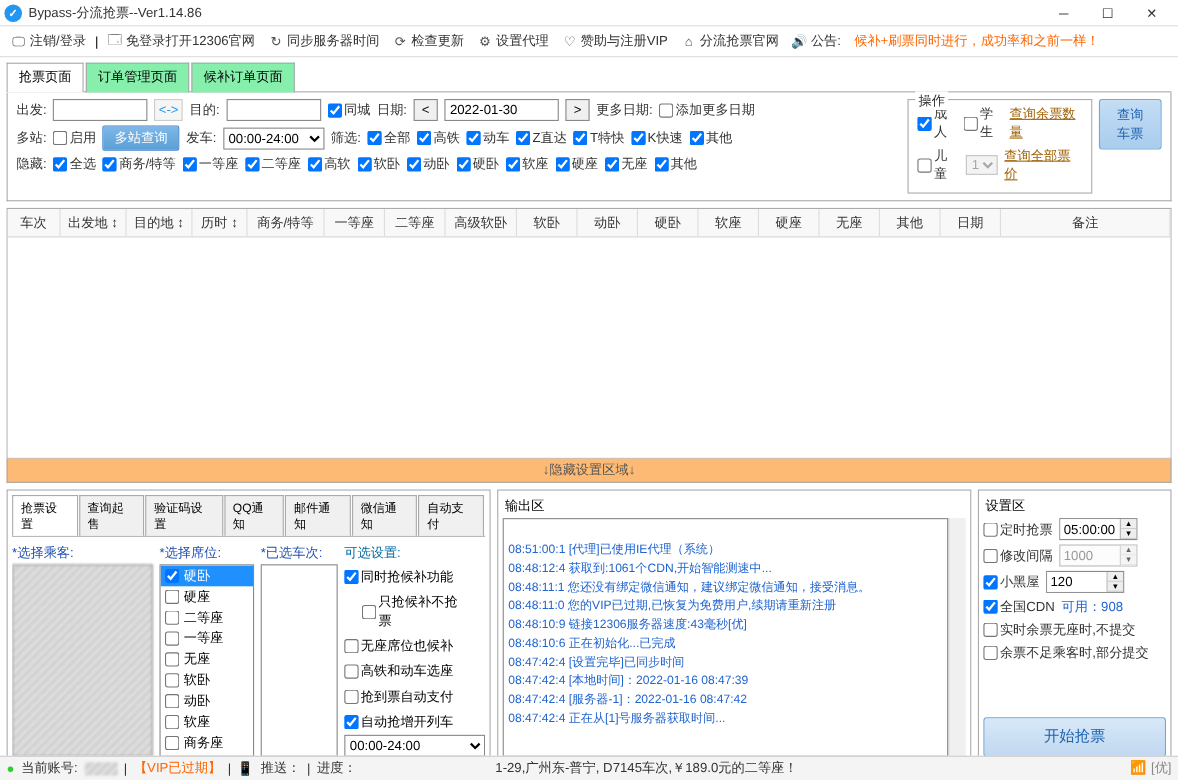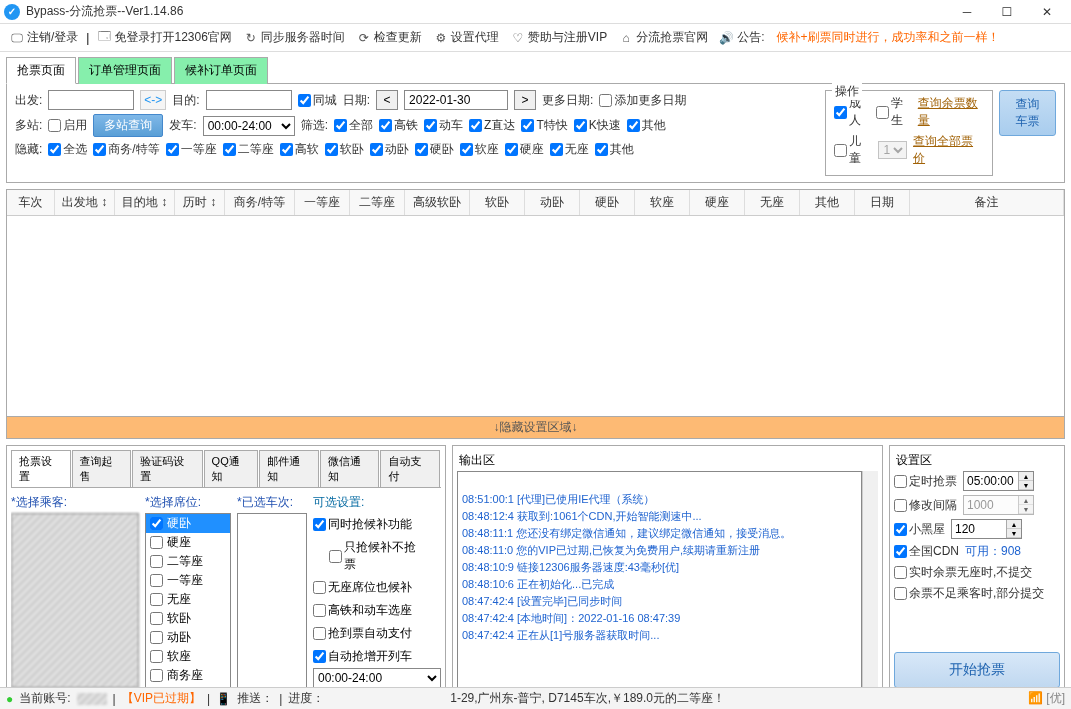--- a/index.html
+++ b/index.html
@@ -355,20 +355,21 @@
       <div style="display:flex; flex:1;">
         <div class="outputbox" id="outbox">
             <div class="line">08:51:00:1   [代理]已使用IE代理（系统）</div>
             <div class="line">08:48:12:4   获取到:1061个CDN,开始智能测速中...</div>
             <div class="line">08:48:11:1   您还没有绑定微信通知，建议绑定微信通知，接受消息。</div>
             <div class="line">08:48:11:0   您的VIP已过期,已恢复为免费用户,续期请重新注册</div>
             <div class="line">08:48:10:9   链接12306服务器速度:43毫秒[优]</div>
             <div class="line">08:48:10:6   正在初始化...已完成</div>
             <div class="line">08:47:42:4   [设置完毕]已同步时间</div>
             <div class="line">08:47:42:4   [本地时间]：2022-01-16 08:47:39</div>
+            <div class="line">08:47:42:4   [服务器-1]：2022-01-16 08:47:42</div>
             <div class="line">08:47:42:4   正在从[1]号服务器获取时间...</div>
           </div>
         <div class="scrollbar-v"></div>
       </div>
     </div>
 
     <div class="panel" style="width:176px">
       <div style="padding:2px;">设置区</div>
       <div class="row">
           <label class="cbx">

